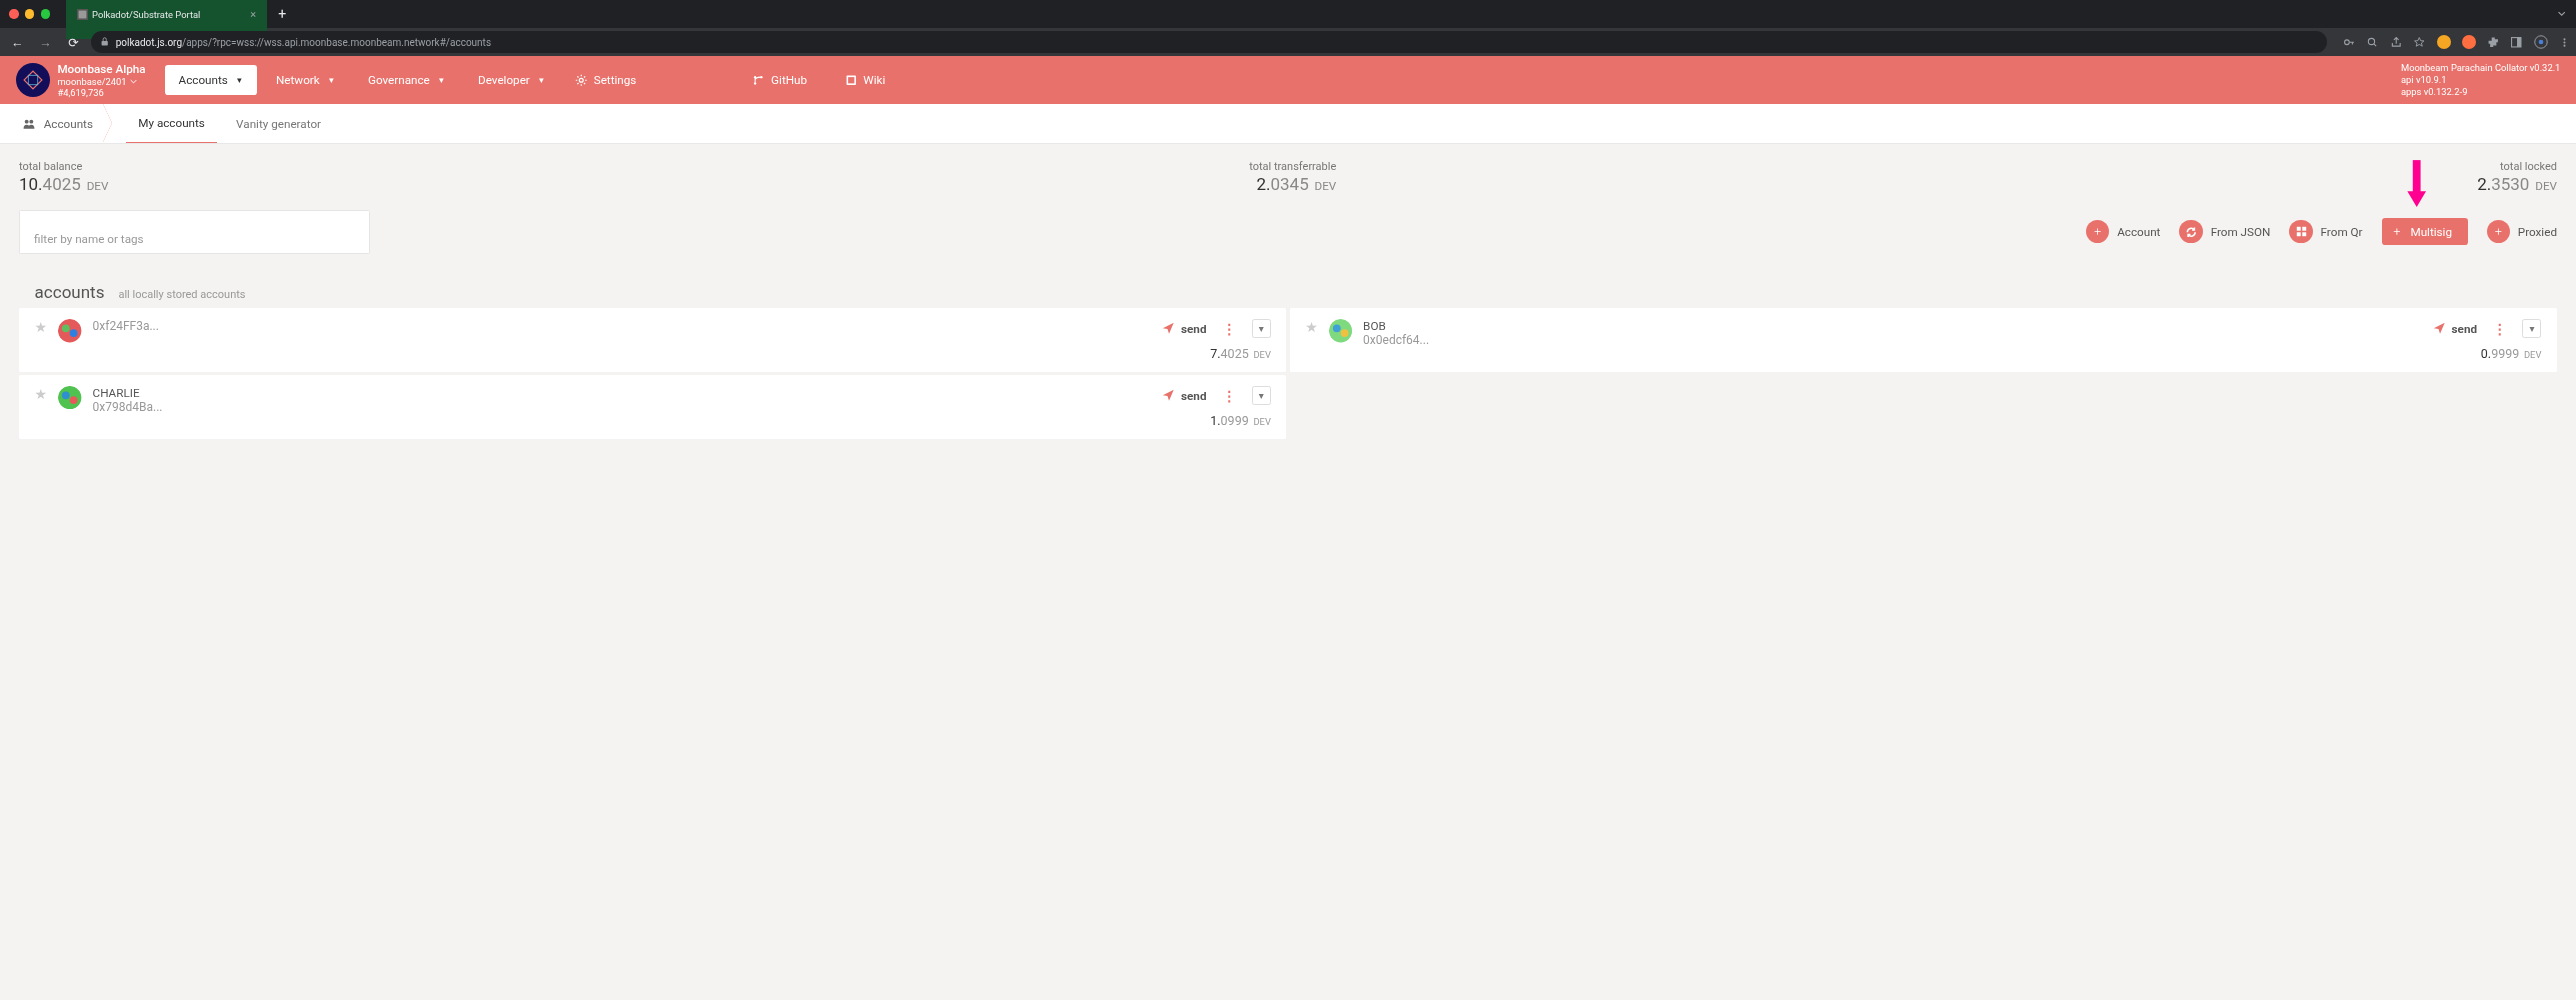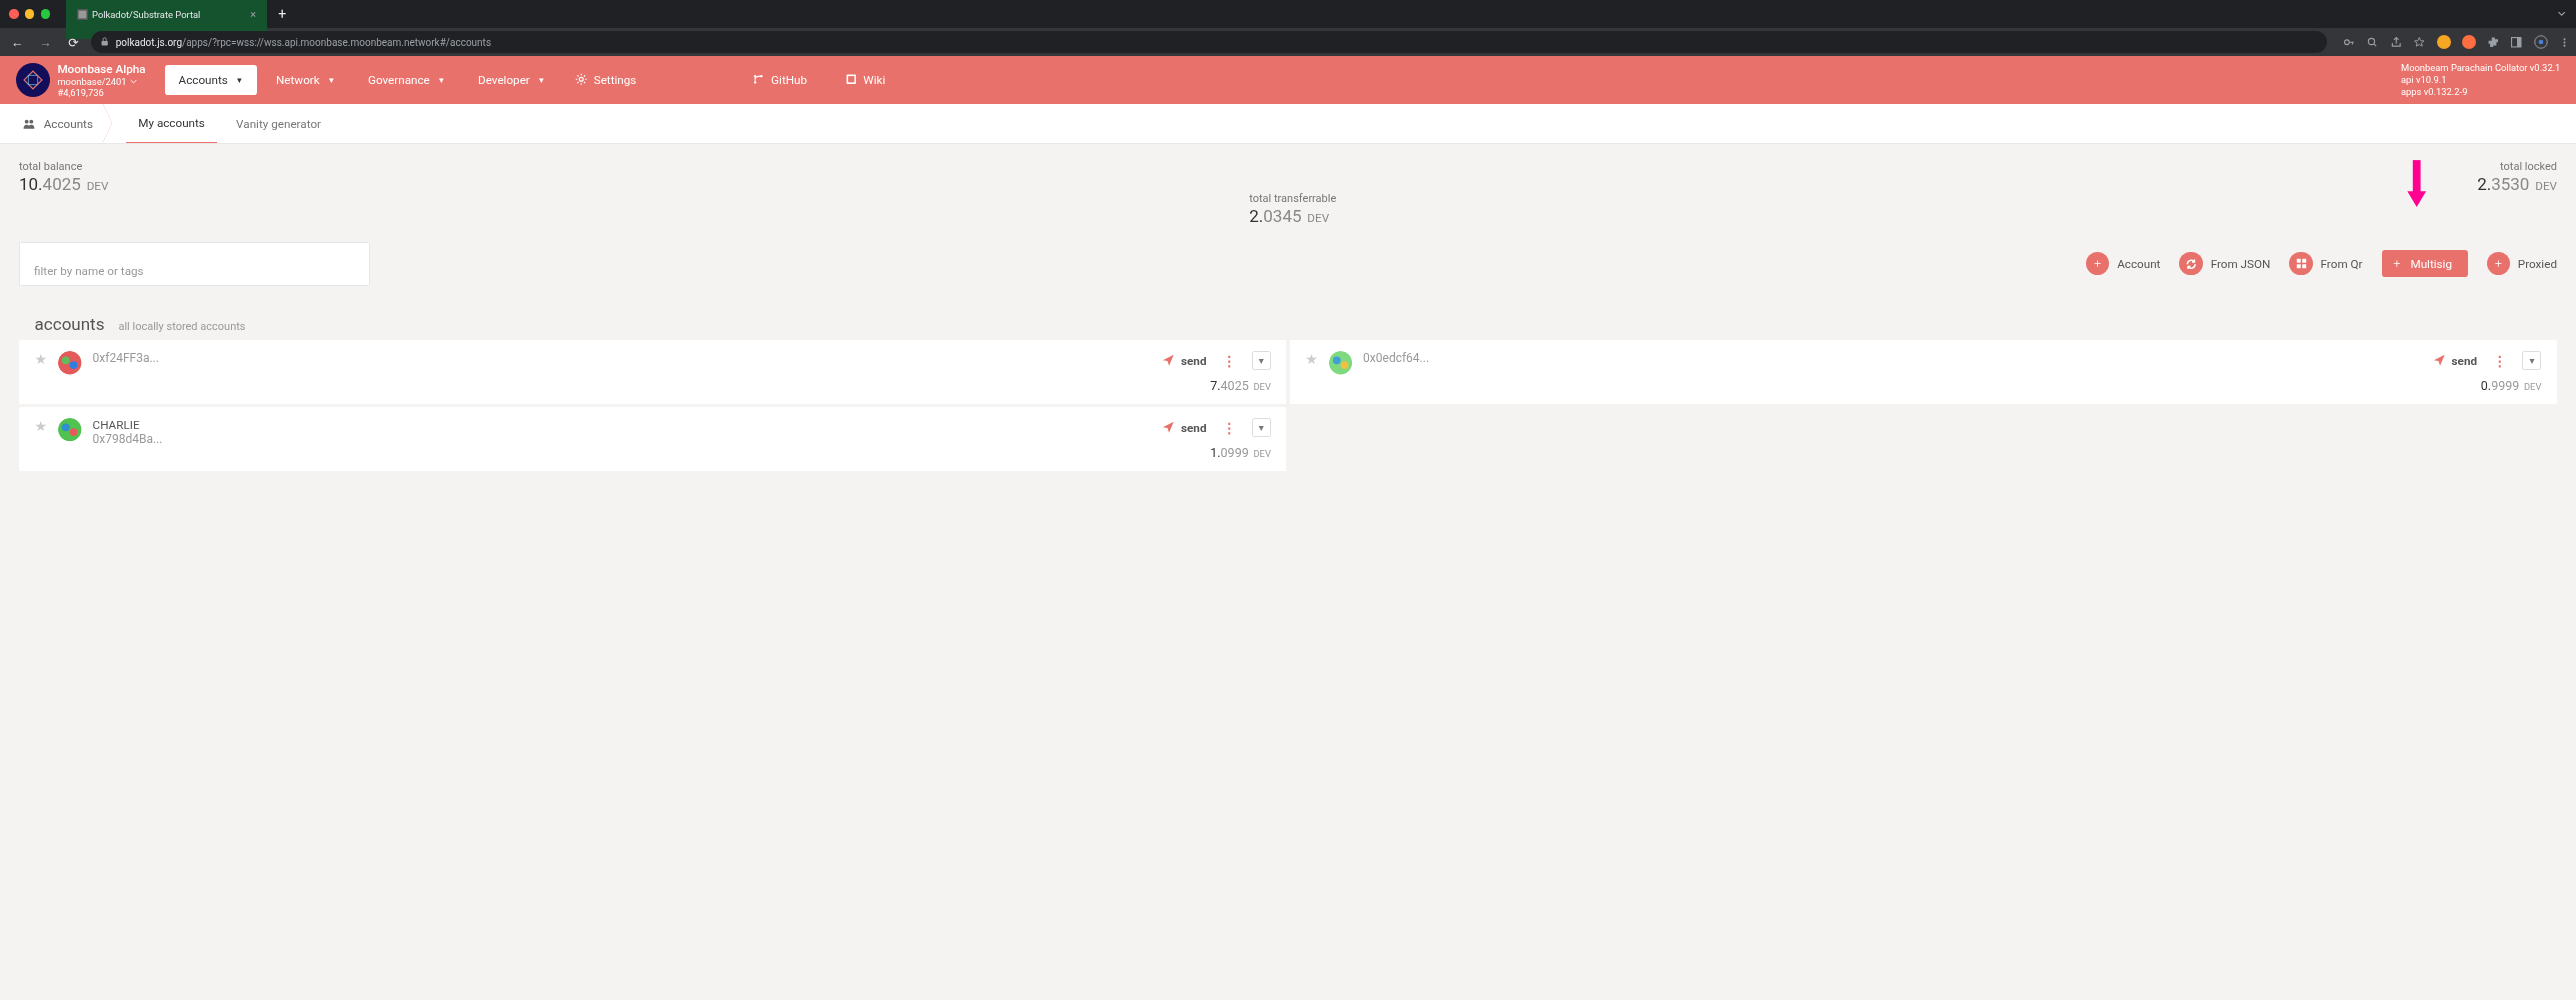--- a/index.html
+++ b/index.html
@@ -32,40 +32,40 @@
 .net-logo { width: 34px; height: 34px; border-radius: 50%; background: #120e5a; display: flex; align-items: center; justify-content: center; margin-right: 7.8px; }
 .net-info { display: flex; flex-direction: column; line-height: 1.2; }
 .net-name { font-size: 11.7px; font-weight: 500; }
 .net-sub { font-size: 9.4px; display: flex; align-items: center; gap: 3.1px;}
 .net-block { font-size: 9.4px; }
 
 .main-nav { display: flex; align-items: center; gap: 4.7px; margin-left: 19px; }
 .nav-pill { padding: 7.8px 14px; border-radius: 3.1px; font-size: 11.7px; display: flex; align-items: center; gap: 7.8px; cursor: pointer; }
 .nav-pill.active { background: #fff; color: #333; }
 .nav-pill .caret { font-size: 7.8px; }
-.nav-link { display: flex; align-items: flex-start; gap: 6.2px; padding: 0 11px; font-size: 11.7px; }
+.nav-link { display: flex; align-items: center; gap: 6.2px; padding: 0 11px; font-size: 11.7px; }
 
 .version-info { margin-left: auto; font-size: 9.4px; line-height: 1.3; }
 
 
 .sub-nav-wrap { background: #fff; border-bottom: 0.8px solid #e8e8e8; }
 .sub-nav { display: flex; align-items: center; height: 39px; padding: 0 12.5px; }
 .sub-nav-group { display: flex; align-items: center; gap: 7.8px; color: #666; font-size: 11.7px; padding: 0 9.4px; height: 100%; position: relative;}
 .sub-nav-group.crumb::after { content:""; position:absolute; right:-9.4px; top:0; width:0;height:0; border-top:19.5px solid transparent; border-bottom:19.5px solid transparent; border-left:9.4px solid #fff; z-index:2;}
 .sub-nav-group.crumb::before { content:""; position:absolute; right:-10px; top:0; width:0;height:0; border-top:19.5px solid transparent; border-bottom:19.5px solid transparent; border-left:9.4px solid #e8726b; z-index:1;}
 .sub-tab { padding: 0 12.5px; height: 100%; display: flex; align-items: center; color: #777; font-size: 11.7px; cursor: pointer; margin-left: 23.4px;}
 .sub-tab.active { color: #333; border-bottom: 1.6px solid #e8726b; }
 .sub-tab + .sub-tab { margin-left: 6.2px; }
 
 
 .content { padding: 15.6px 19px; }
 .totals-row { display: flex; justify-content: space-between; margin-bottom: 15.6px; }
 .total-block { text-align: left; }
 .total-block.right { text-align: right; }
-.total-block.center { text-align: left; margin-top: 32px; }
+.total-block.center { text-align: right; }
 .total-label { color: #777; font-size: 11px; margin-bottom: 1.6px; }
 .total-value { font-size: 17px; color: #333; }
 .total-value .int { font-weight: 400; }
 .total-value .dec { color: #888; }
 .total-value .unit { font-size: 11.7px; color: #888; margin-left: 1.6px; }
 
 .actions-row { display: flex; align-items: center; gap: 14px; margin-bottom: 22px; }
 .filter-box { background: #fff; border: 0.8px solid #e5e5e5; border-radius: 1.6px; width: 351px; height: 44px; display: flex; align-items: flex-start; padding: 21px 14px; color: #999; font-size: 11.7px; }
 .actions-right { margin-left: auto; display: flex; align-items: center; gap: 19px; }
 .action-btn { display: flex; align-items: center; gap: 7.8px; color: #555; font-size: 11.7px; cursor: pointer; }
@@ -389,20 +389,21 @@
     </div>
   </div>
       <div class="account-card">
     <span class="star">★</span>
     <svg class="avatar" viewBox="0 0 30 30">
       <circle cx="15" cy="15" r="15" fill="#7fd97f"></circle>
       <circle cx="10" cy="12" r="5" fill="#3fa0d8"></circle>
       <circle cx="20" cy="18" r="5" fill="#f0c040"></circle>
     </svg>
     <div class="acc-name-col">
+      <div class="acc-name">BOB</div>
       <div class="acc-addr">0x0edcf64...</div>
     </div>
     <div class="acc-right">
       <div class="send-row">
         <span class="send-btn">
           <span class="send-icon">
                 <svg width="12.5" height="12.5" viewBox="0 0 16 16">
                   <path d="M1 8 L15 1 L9 15 L7 9 Z" fill="#e8726b"></path>
                 </svg>
               </span>

